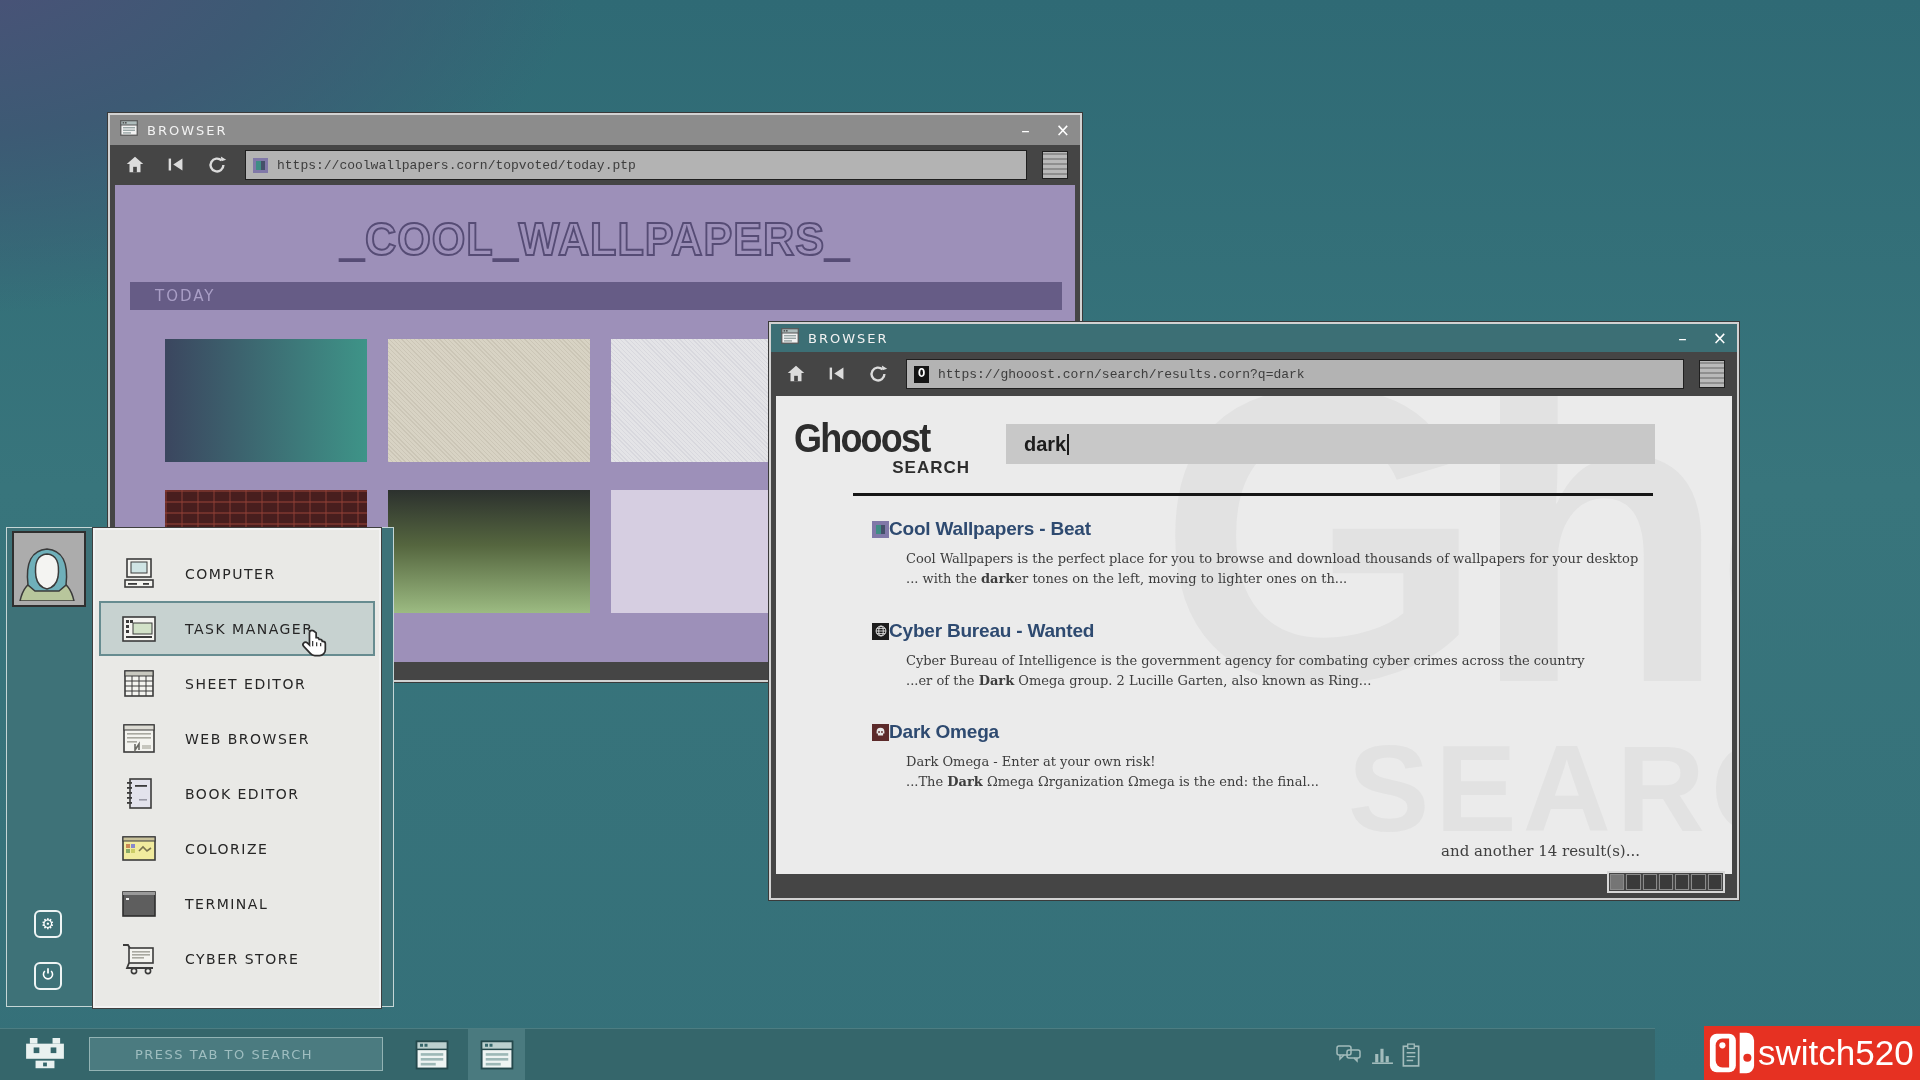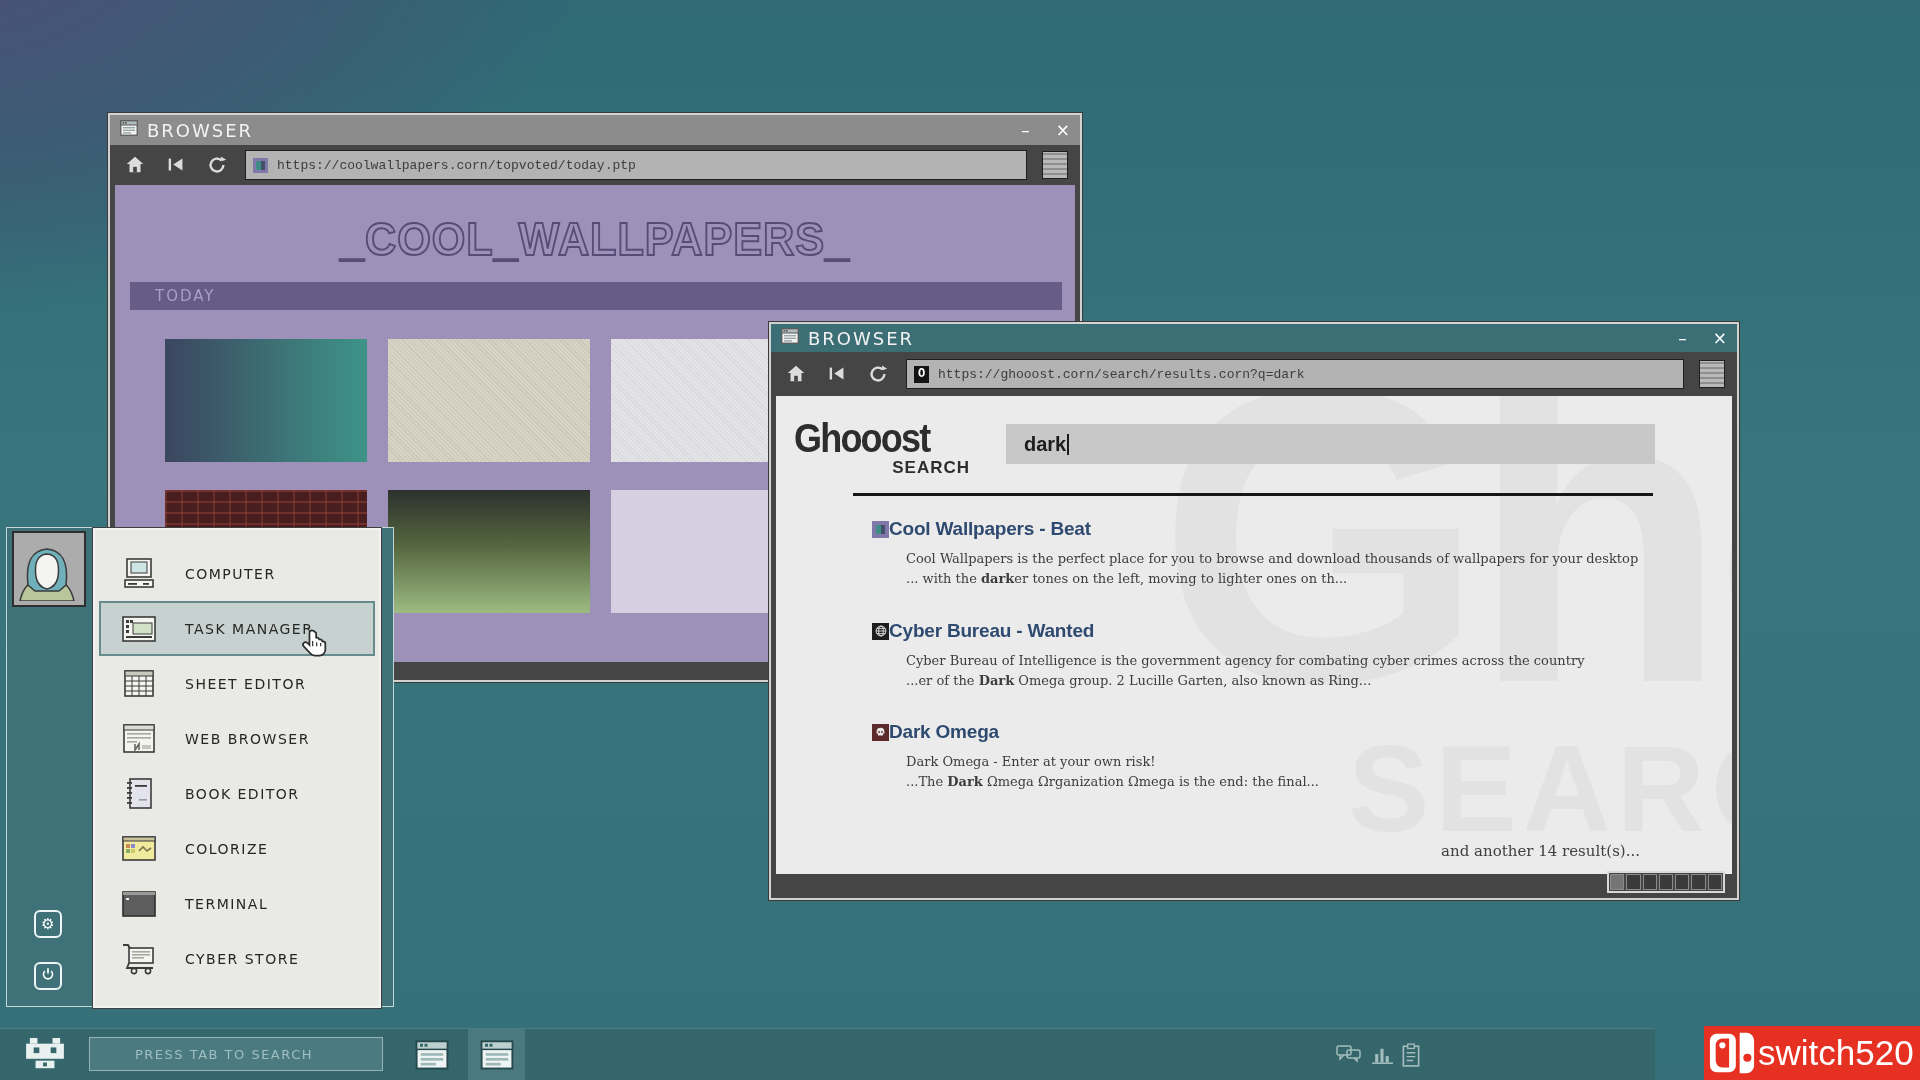--- a/index.html
+++ b/index.html
@@ -4,21 +4,21 @@
 <style>
   html,body{margin:0;padding:0;background:#222;}
   .screen{position:relative;width:1920px;height:1080px;overflow:hidden;
     font-family:"DejaVu Sans",sans-serif;
     background:
       radial-gradient(900px 520px at -60px -60px, #4d4f78 0%, #3d5a74 38%, rgba(61,90,116,0) 72%),
       linear-gradient(180deg, #2f6a75 0%, #38757c 45%, #357079 100%);}
   
   .window{position:absolute;background:#454545;border:2px solid #d2d2d2;box-shadow:0 0 0 1px #3a3a3a;}
   .titlebar{display:flex;align-items:center;gap:9px;padding:0 10px;color:#f2f2f2;}
-  .win-title{font-size:18px;letter-spacing:2px;}
+  .win-title{font-size:13px;letter-spacing:2px;}
   .controls{margin-left:auto;display:flex;gap:26px;align-items:center;}
   .ctrl{font-size:17px;line-height:1;color:#fff;cursor:default;}
   .toolbar{display:flex;align-items:center;gap:15px;background:#454545;padding:0 12px;}
   .navbtn{display:flex;align-items:center;justify-content:center;width:26px;height:26px;}
   .url-field{flex:1;height:28px;background:#b3b3b3;border:1px solid #1f1f1f;display:flex;align-items:center;gap:9px;padding:0 7px;}
   .url-text{font-family:"Liberation Mono",monospace;font-size:13px;color:#3d3d3d;white-space:nowrap;overflow:hidden;}
   .page-btn{width:24px;height:26px;border:1px solid #1f1f1f;background:
       repeating-linear-gradient(0deg,#b9b9b9 0 3px,#8f8f8f 3px 5px);}
   
   .win-wall{left:108px;top:113px;width:970px;z-index:10;}

